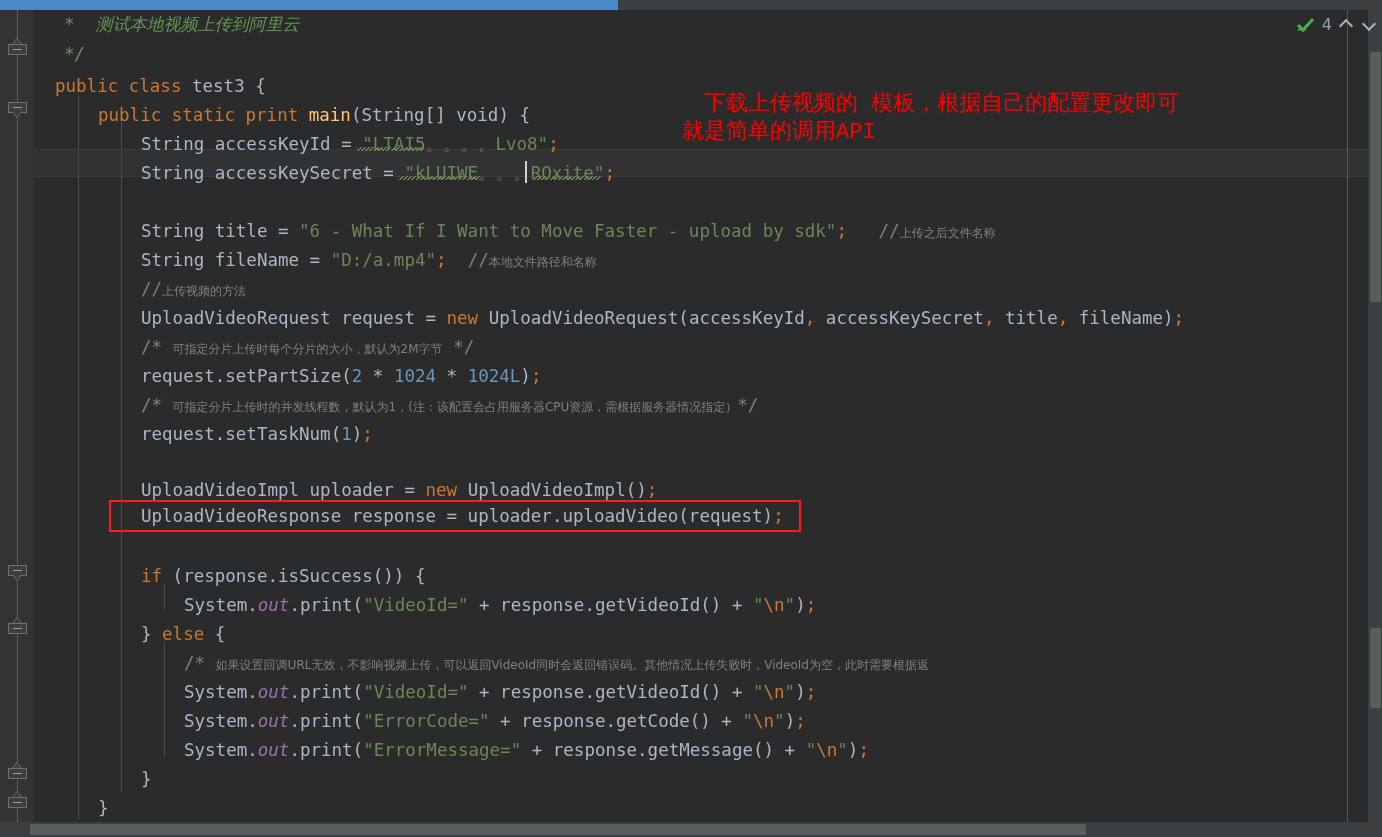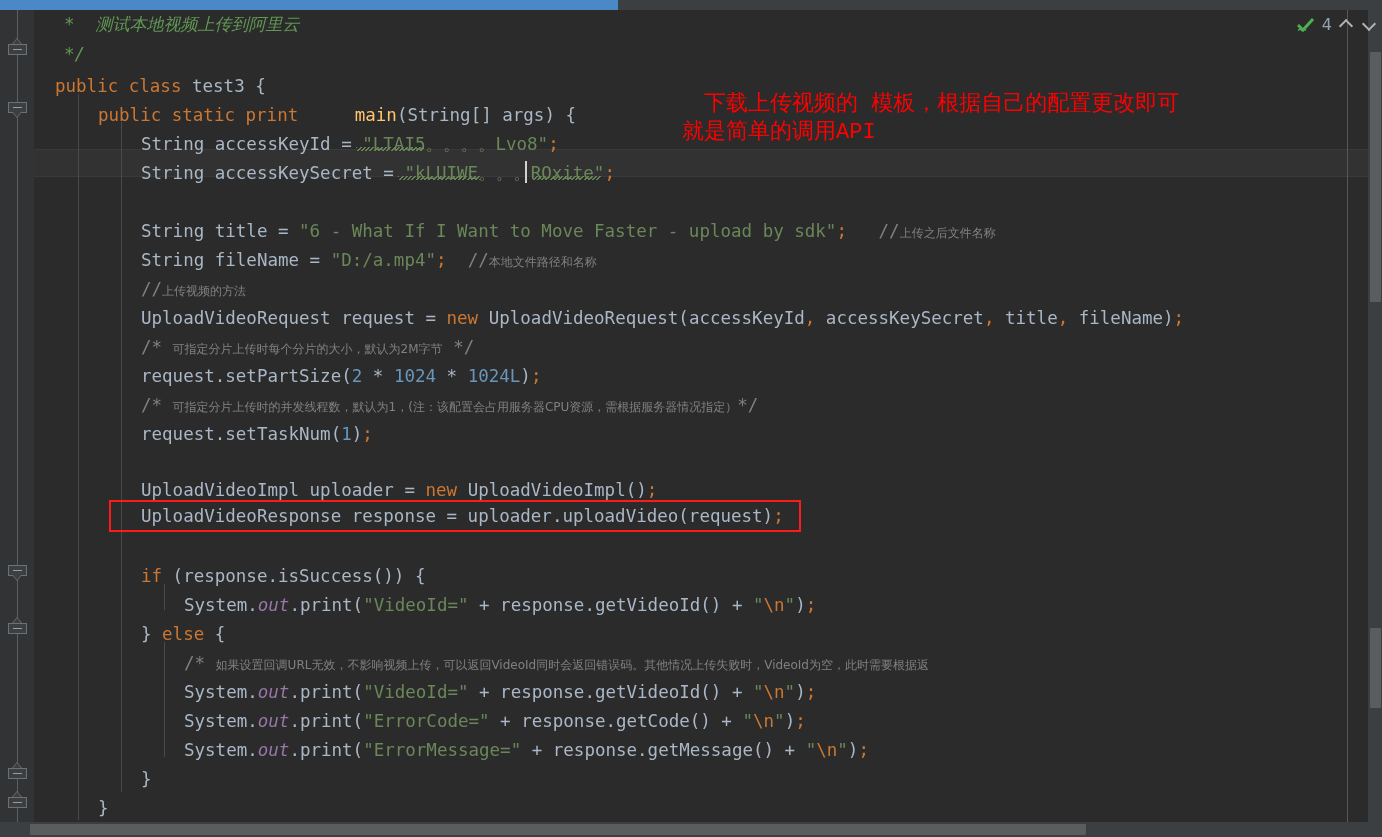--- a/index.html
+++ b/index.html
@@ -130,21 +130,21 @@
     letter-spacing: 0px;
   }
   .tk { font-family: inherit; }
   .kw       { color: #cc7832; }
   .plain    { color: #a9b7c6; }
   .str      { color: #6a8759; }
   .num      { color: #6897bb; }
   .cmt      { color: #808080; }
   .cmt-doc  { color: #629755; font-style: italic; }
   .fld      { color: #9876aa; font-style: italic; }
-  .meth     { color: #ffc66d; margin-left: 46px; }
+  .meth     { color: #ffc66d; }
   .semi     { color: #cc7832; }
   .brace    { color: #a9b7c6; }
   .cmtcn    { color: #808080; font-family: "DejaVu Sans", "Liberation Sans", sans-serif; font-size: 12px; }
   .doccn    { color: #629755; font-style: italic; font-family: "DejaVu Serif", "Liberation Serif", serif; font-size: 17px; }
 
   
   .squig {
     position: absolute;
     height: 4px;
     background-image: repeating-linear-gradient(
@@ -287,21 +287,21 @@
 
     <div class="indent-guide" style="left:44px;  top:84px;  height:726px;"></div>
     <div class="indent-guide" style="left:87px;  top:112px; height:670px;"></div>
     <div class="indent-guide" style="left:130px; top:574px; height:26px;"></div>
     <div class="indent-guide" style="left:130px; top:632px; height:115px;"></div>
 
     <div id="code-lines">
         <div class="code-line" style="top: 0px; padding-left: 30px;"><span class="tk cmt-doc">*  </span><span class="tk doccn">测试本地视频上传到阿里云</span></div>
         <div class="code-line" style="top: 30px; padding-left: 30px;"><span class="tk cmt-doc">*/</span></div>
         <div class="code-line" style="top: 62px; padding-left: 21px;"><span class="tk kw">public </span><span class="tk kw">class </span><span class="tk plain">test3 </span><span class="tk brace">{</span></div>
-        <div class="code-line" style="top: 91px; padding-left: 64px;"><span class="tk kw">public </span><span class="tk kw">static </span><span class="tk kw">print </span><span class="tk meth">main</span><span class="tk plain">(String[] args) {</span></div>
+        <div class="code-line" style="top: 91px; padding-left: 64px;"><span class="tk kw">public </span><span class="tk kw">static </span><span class="tk kw">print </span><span class="tk meth">main</span><span class="tk plain">(String[] void) {</span></div>
         <div class="code-line" style="top: 120px; padding-left: 107px;"><span class="tk plain">String accessKeyId = </span><span class="tk str">"LTAI5。。。。Lvo8"</span><span class="tk semi">;</span></div>
         <div class="code-line" style="top: 149px; padding-left: 107px; text-align: right;"><span class="tk plain">String accessKeySecret = </span><span class="tk str">"kLUIWE。。。ROxite"</span><span class="tk semi">;</span></div>
         <div class="code-line" style="top: 207px; padding-left: 107px;"><span class="tk plain">String title = </span><span class="tk str">"6 - What If I Want to Move Faster - upload by sdk"</span><span class="tk semi">;</span><span class="tk plain">   </span><span class="tk cmt">//</span><span class="tk cmtcn">上传之后文件名称</span></div>
         <div class="code-line" style="top: 236px; padding-left: 107px;"><span class="tk plain">String fileName = </span><span class="tk str">"D:/a.mp4"</span><span class="tk semi">;</span><span class="tk plain">  </span><span class="tk cmt">//</span><span class="tk cmtcn">本地文件路径和名称</span></div>
         <div class="code-line" style="top: 265px; padding-left: 107px;"><span class="tk cmt">//</span><span class="tk cmtcn">上传视频的方法</span></div>
         <div class="code-line" style="top: 294px; padding-left: 107px;"><span class="tk plain">UploadVideoRequest request = </span><span class="tk kw">new </span><span class="tk plain">UploadVideoRequest(accessKeyId</span><span class="tk semi">,</span><span class="tk plain"> accessKeySecret</span><span class="tk semi">,</span><span class="tk plain"> title</span><span class="tk semi">,</span><span class="tk plain"> fileName)</span><span class="tk semi">;</span></div>
         <div class="code-line" style="top: 323px; padding-left: 107px;"><span class="tk cmt">/* </span><span class="tk cmtcn">可指定分片上传时每个分片的大小，默认为2M字节</span><span class="tk cmt"> */</span></div>
         <div class="code-line" style="top: 352px; padding-left: 107px;"><span class="tk plain">request.setPartSize(</span><span class="tk num">2</span><span class="tk plain"> * </span><span class="tk num">1024</span><span class="tk plain"> * </span><span class="tk num">1024L</span><span class="tk plain">)</span><span class="tk semi">;</span></div>
         <div class="code-line" style="top: 381px; padding-left: 107px;"><span class="tk cmt">/* </span><span class="tk cmtcn">可指定分片上传时的并发线程数，默认为1，(注：该配置会占用服务器CPU资源，需根据服务器情况指定）</span><span class="tk cmt">*/</span></div>
         <div class="code-line" style="top: 410px; padding-left: 107px;"><span class="tk plain">request.setTaskNum(</span><span class="tk num">1</span><span class="tk plain">)</span><span class="tk semi">;</span></div>

